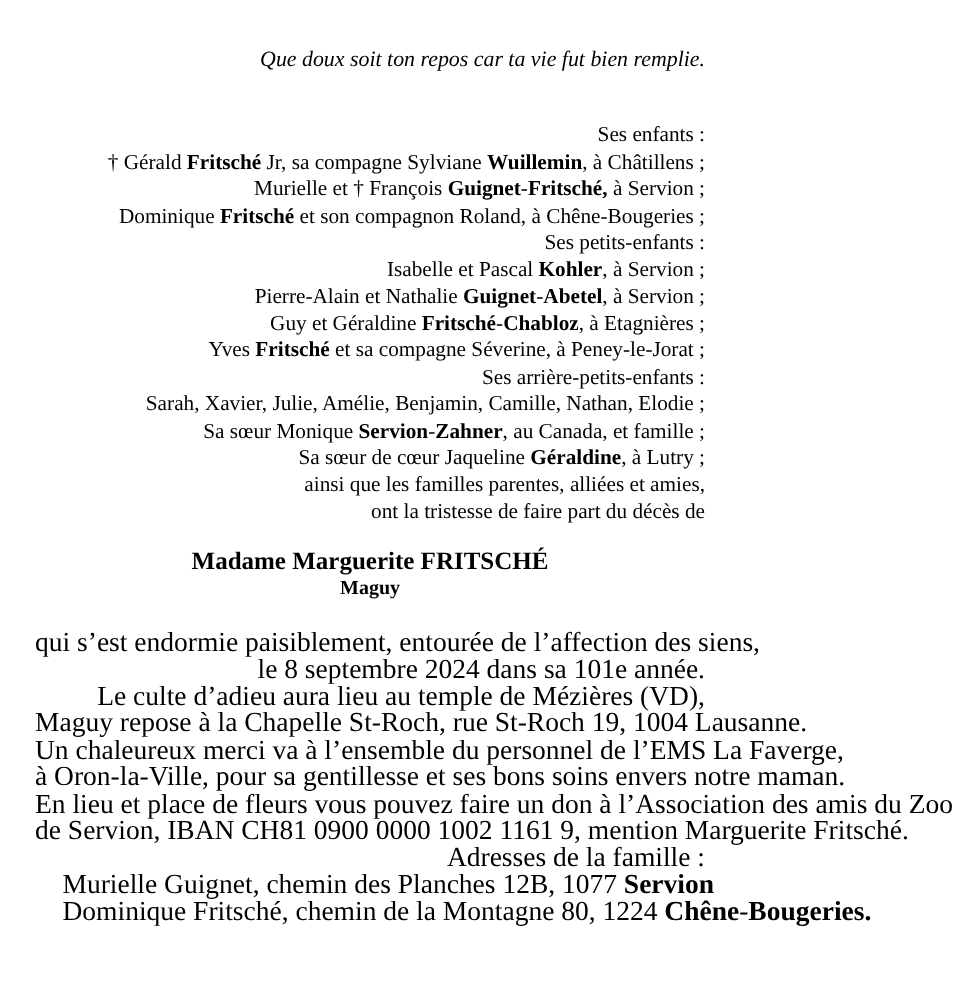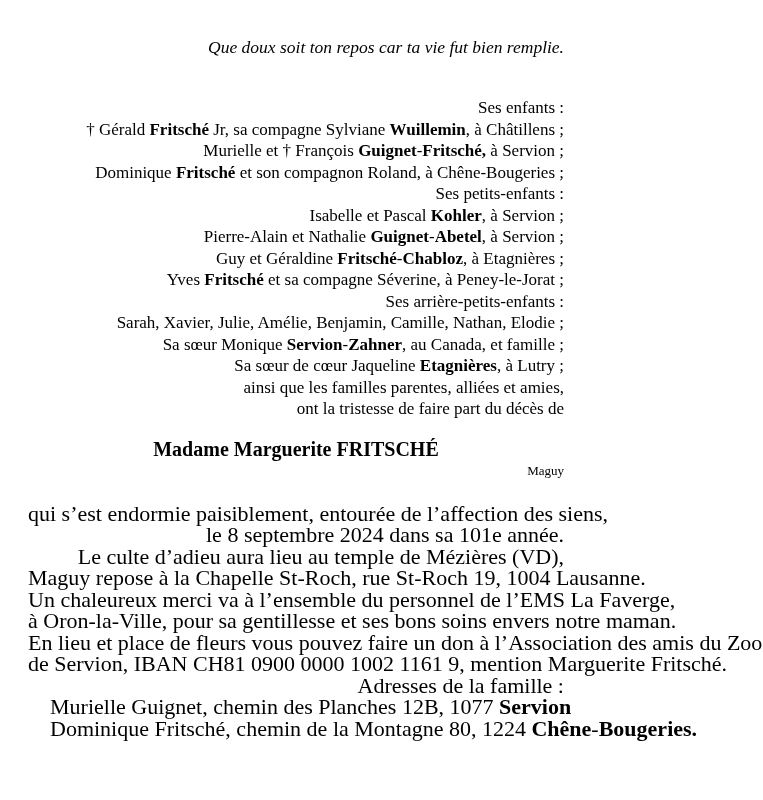--- a/index.html
+++ b/index.html
@@ -50,24 +50,23 @@
   .deceased-block {
     margin-top: 17px;
     text-align: center;
   }
   .deceased-title {
     font-size: 20px;
     line-height: 24px;
     font-weight: bold;
   }
   .deceased-nickname {
-    font-size: 13px;
+    font-size: 16px;
     line-height: 20px;
-    font-weight: normal;
-    text-align: right;
+    font-weight: bold;
   }
 </style>
 </head>
 <body>
 
 <div class="document">
 
   <div class="epigraph">Que doux soit ton repos car ta vie fut bien remplie.</div>
 
   <div class="family-list">
@@ -76,21 +75,21 @@
       <div class="text-line indented"><span class="">Murielle et † François </span><span class="bold">Guignet</span><span class="">-</span><span class="bold">Fritsché,</span><span class=""> à Servion ;</span></div>
       <div class="text-line indented"><span class="">Dominique </span><span class="bold">Fritsché</span><span class=""> et son compagnon Roland, à Chêne-Bougeries ;</span></div>
       <div class="text-line"><span class="">Ses petits-enfants :</span></div>
       <div class="text-line indented"><span class="">Isabelle et Pascal </span><span class="bold">Kohler</span><span class="">, à Servion ;</span></div>
       <div class="text-line indented"><span class="">Pierre-Alain et Nathalie </span><span class="bold">Guignet</span><span class="">-</span><span class="bold">Abetel</span><span class="">, à Servion ;</span></div>
       <div class="text-line indented"><span class="">Guy et Géraldine </span><span class="bold">Fritsché</span><span class="">-</span><span class="bold">Chabloz</span><span class="">, à Etagnières ;</span></div>
       <div class="text-line indented"><span class="">Yves </span><span class="bold">Fritsché</span><span class=""> et sa compagne Séverine, à Peney-le-Jorat ;</span></div>
       <div class="text-line"><span class="">Ses arrière-petits-enfants :</span></div>
       <div class="text-line indented"><span class="">Sarah, Xavier, Julie, Amélie, Benjamin, Camille, Nathan, Elodie ;</span></div>
       <div class="text-line"><span class="">Sa sœur Monique </span><span class="bold">Servion</span><span class="">-</span><span class="bold">Zahner</span><span class="">, au Canada, et famille ;</span></div>
-      <div class="text-line"><span class="">Sa sœur de cœur Jaqueline </span><span class="bold">Etagnières</span><span class="">, à Lutry ;</span></div>
+      <div class="text-line"><span class="">Sa sœur de cœur Jaqueline </span><span class="bold">Géraldine</span><span class="">, à Lutry ;</span></div>
       <div class="text-line"><span class="">ainsi que les familles parentes, alliées et amies,</span></div>
       <div class="text-line"><span class="">ont la tristesse de faire part du décès de</span></div>
     </div>
 
   <div class="deceased-block">
     <div class="deceased-title">Madame Marguerite FRITSCHÉ</div>
     <div class="deceased-nickname">Maguy</div>
   </div>
 
   <div class="announcement">

